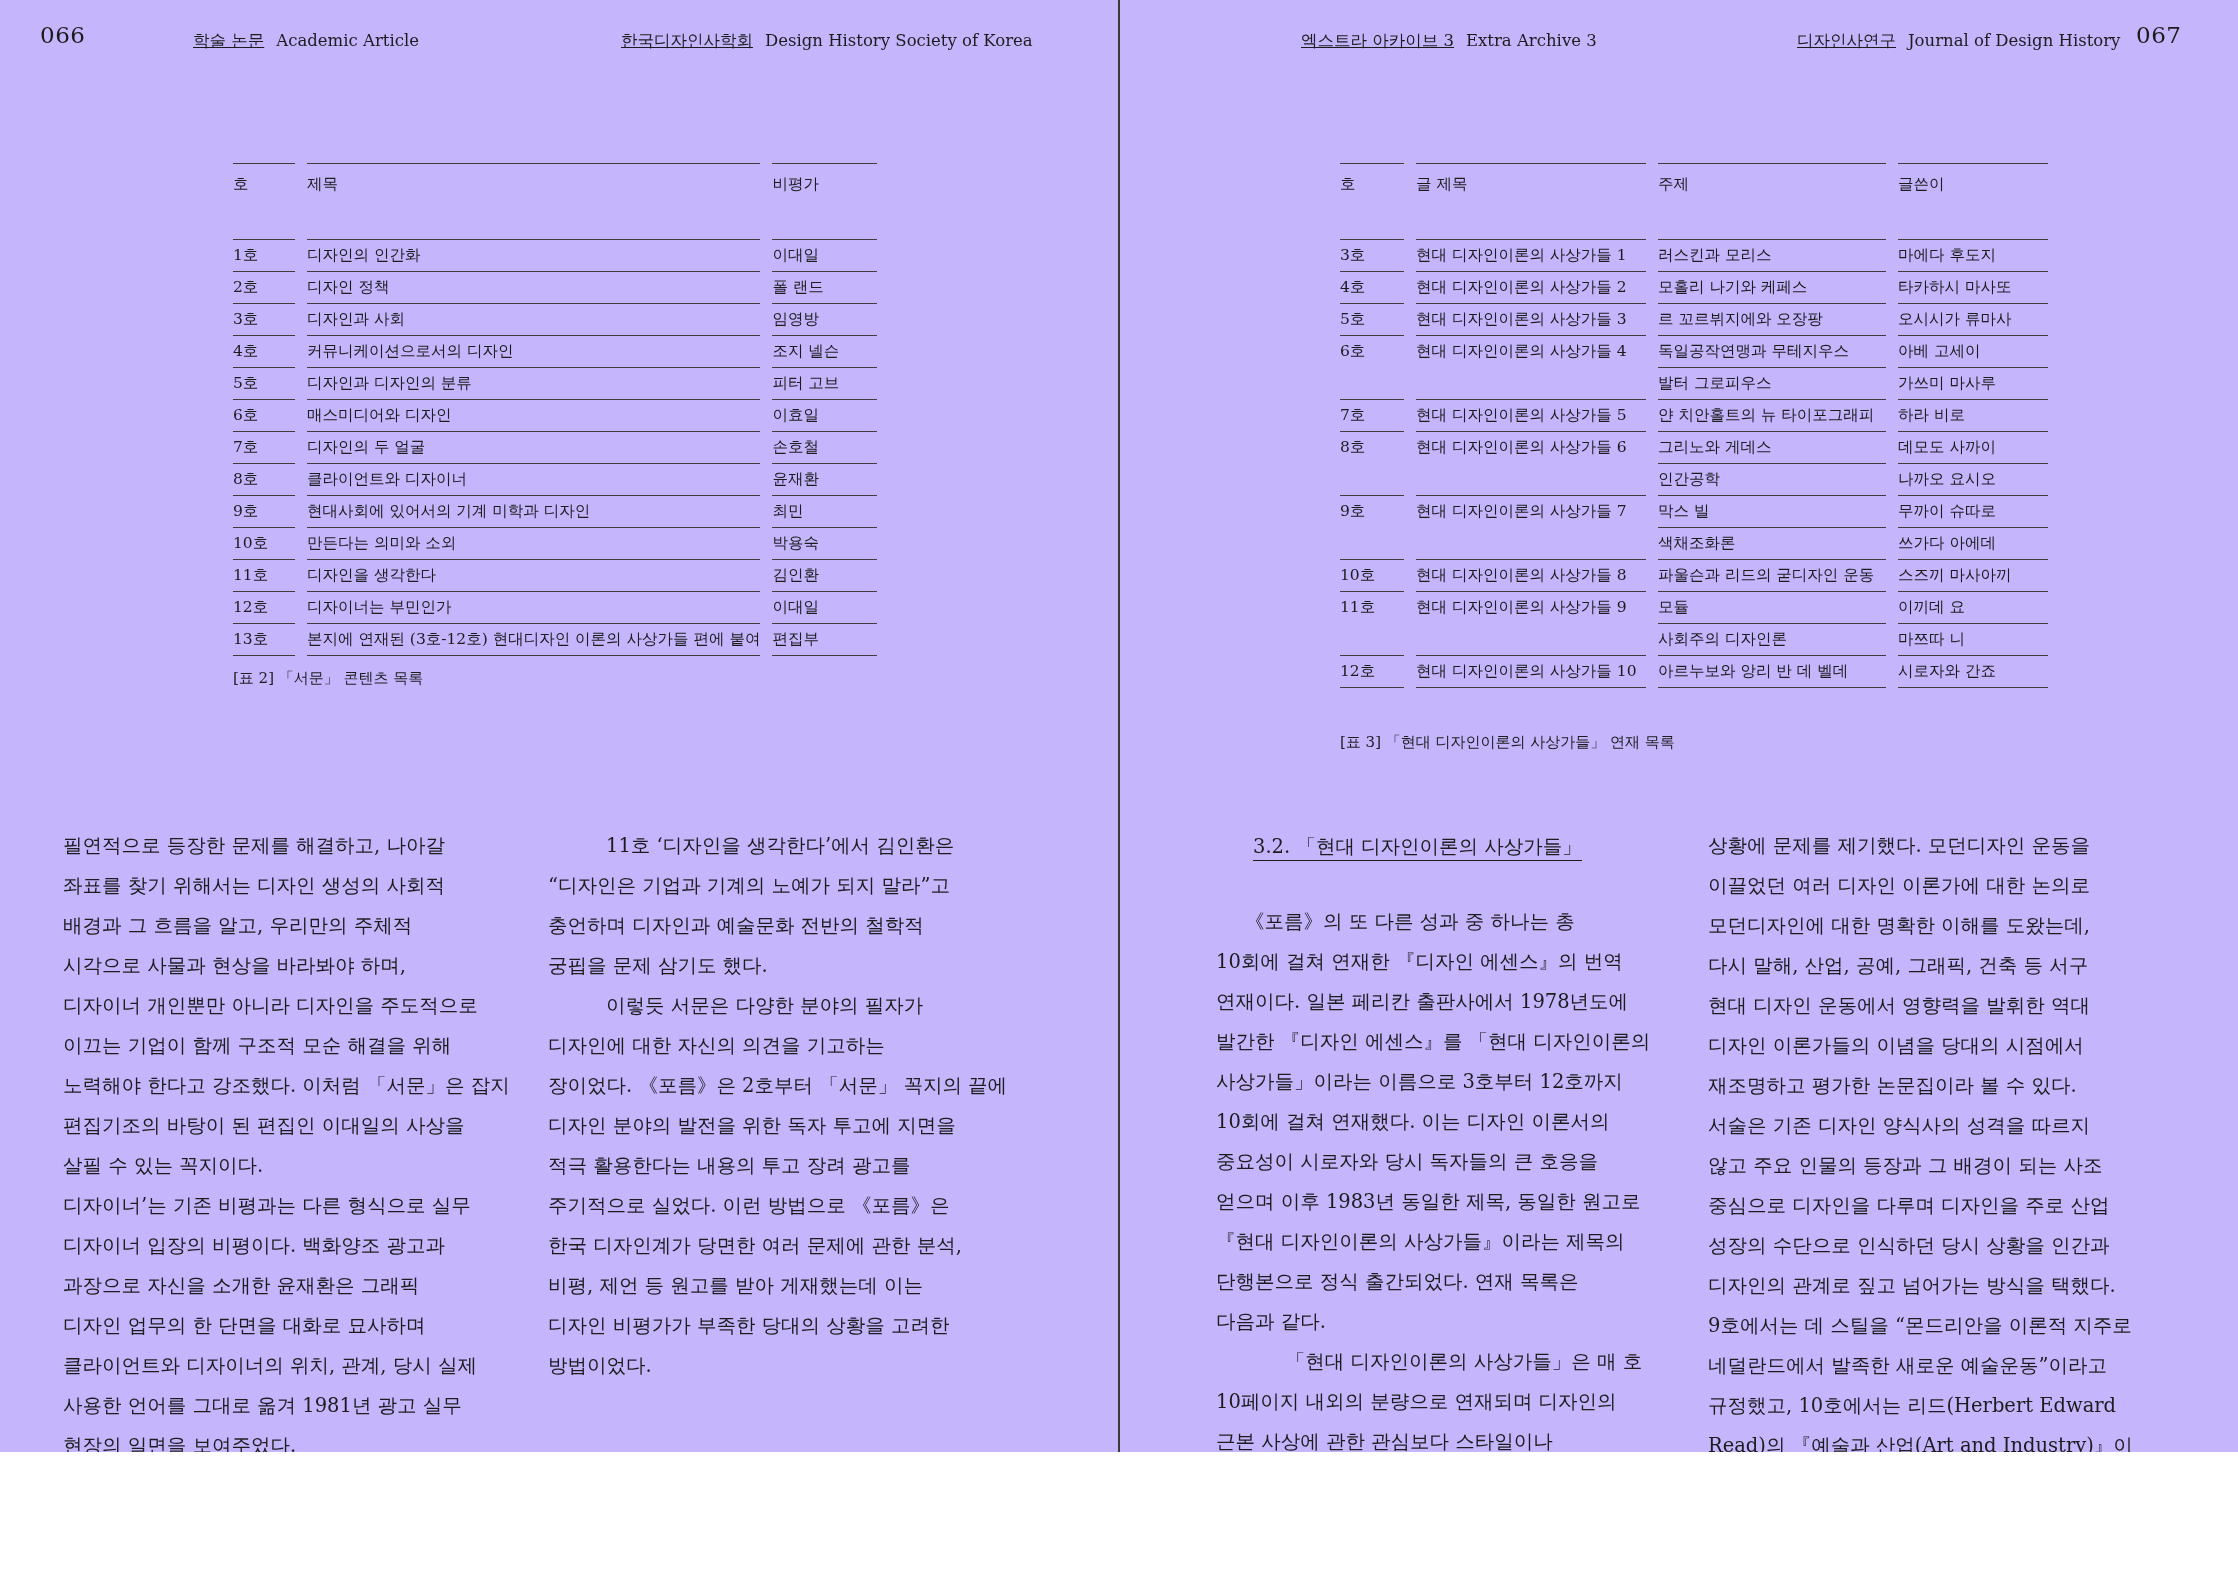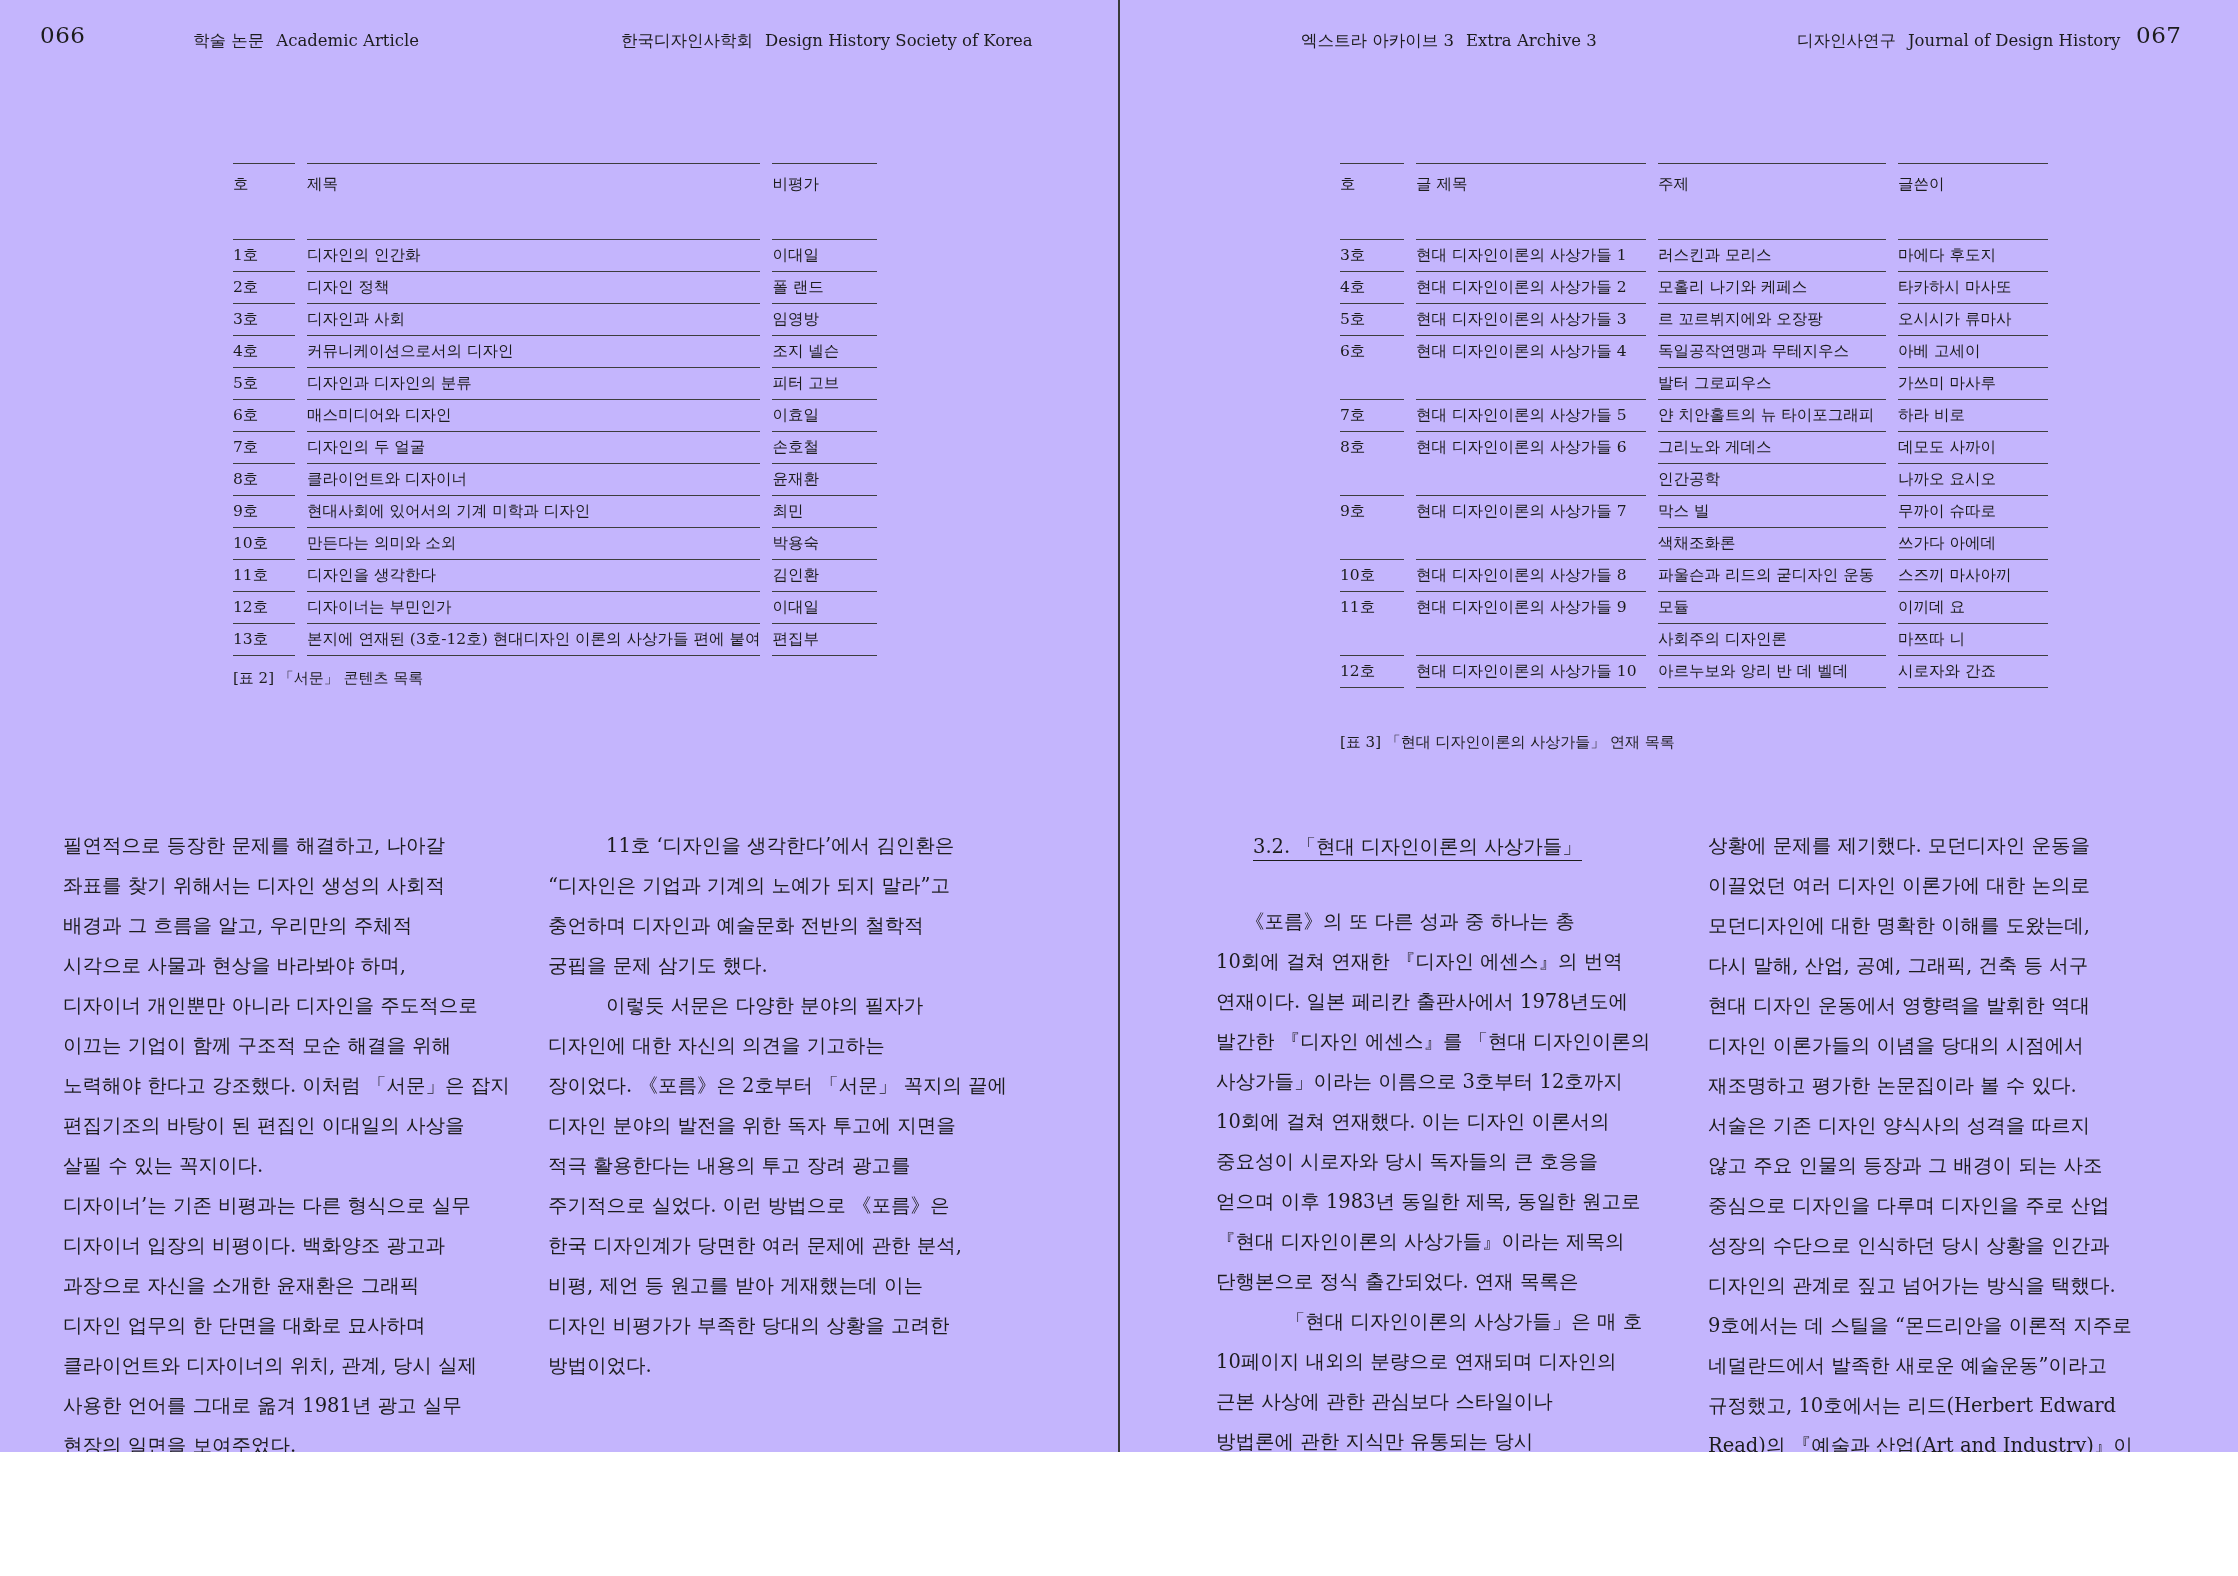--- a/index.html
+++ b/index.html
@@ -3,21 +3,21 @@
 <meta charset="utf-8">
 <style>
   html,body{margin:0;padding:0;background:#ffffff;}
   .spread{
     position:relative;width:2238px;height:1452px;background:#c4b5fd;
     font-family:"DejaVu Serif","Liberation Serif",serif;color:#1c1c1c;overflow:hidden;
   }
   .divider{position:absolute;left:1118px;top:0;width:2px;height:1576px;background:#3a3a3a;}
   .pn{position:absolute;top:22px;font-size:23px;letter-spacing:.5px;}
   .hd{position:absolute;top:30px;font-size:16.5px;white-space:nowrap;}
-  .hd .ko{margin-right:12px;}
+  .hd .ko{margin-right:12px;text-decoration:underline;}
   .tbl{position:absolute;border-collapse:separate;border-spacing:12px 0;table-layout:fixed;}
   .tbl th{
     font-weight:normal;text-align:left;font-size:15.5px;line-height:19px;
     border-top:1px solid #3d3d3d;border-bottom:1px solid #3d3d3d;
     padding:11px 0 45px 0;vertical-align:top;
   }
   .tbl td{
     font-size:15.5px;height:31px;vertical-align:middle;padding:0;
     border-top:1px solid #3d3d3d;white-space:nowrap;overflow:hidden;
   }
@@ -314,20 +314,21 @@
   <div class="bline" style="padding-left: 29px;">《포름》의 또 다른 성과 중 하나는 총</div>
       <div class="bline">10회에 걸쳐 연재한 『디자인 에센스』의 번역</div>
       <div class="bline">연재이다. 일본 페리칸 출판사에서 1978년도에</div>
       <div class="bline">발간한 『디자인 에센스』를 「현대 디자인이론의</div>
       <div class="bline">사상가들」이라는 이름으로 3호부터 12호까지</div>
       <div class="bline">10회에 걸쳐 연재했다. 이는 디자인 이론서의</div>
       <div class="bline">중요성이 시로자와 당시 독자들의 큰 호응을</div>
       <div class="bline">얻으며 이후 1983년 동일한 제목, 동일한 원고로</div>
       <div class="bline">『현대 디자인이론의 사상가들』이라는 제목의</div>
       <div class="bline">단행본으로 정식 출간되었다. 연재 목록은</div>
+      <div class="bline">다음과 같다.</div>
       <div class="bline" style="padding-left: 26px; text-align: center;">「현대 디자인이론의 사상가들」은 매 호</div>
       <div class="bline">10페이지 내외의 분량으로 연재되며 디자인의</div>
       <div class="bline">근본 사상에 관한 관심보다 스타일이나</div>
       <div class="bline">방법론에 관한 지식만 유통되는 당시</div>
     </div>
   <div class="textcol" style="left:1708px;top:826px;">
 
   <div class="bline">상황에 문제를 제기했다. 모던디자인 운동을</div>
       <div class="bline">이끌었던 여러 디자인 이론가에 대한 논의로</div>
       <div class="bline">모던디자인에 대한 명확한 이해를 도왔는데,</div>

